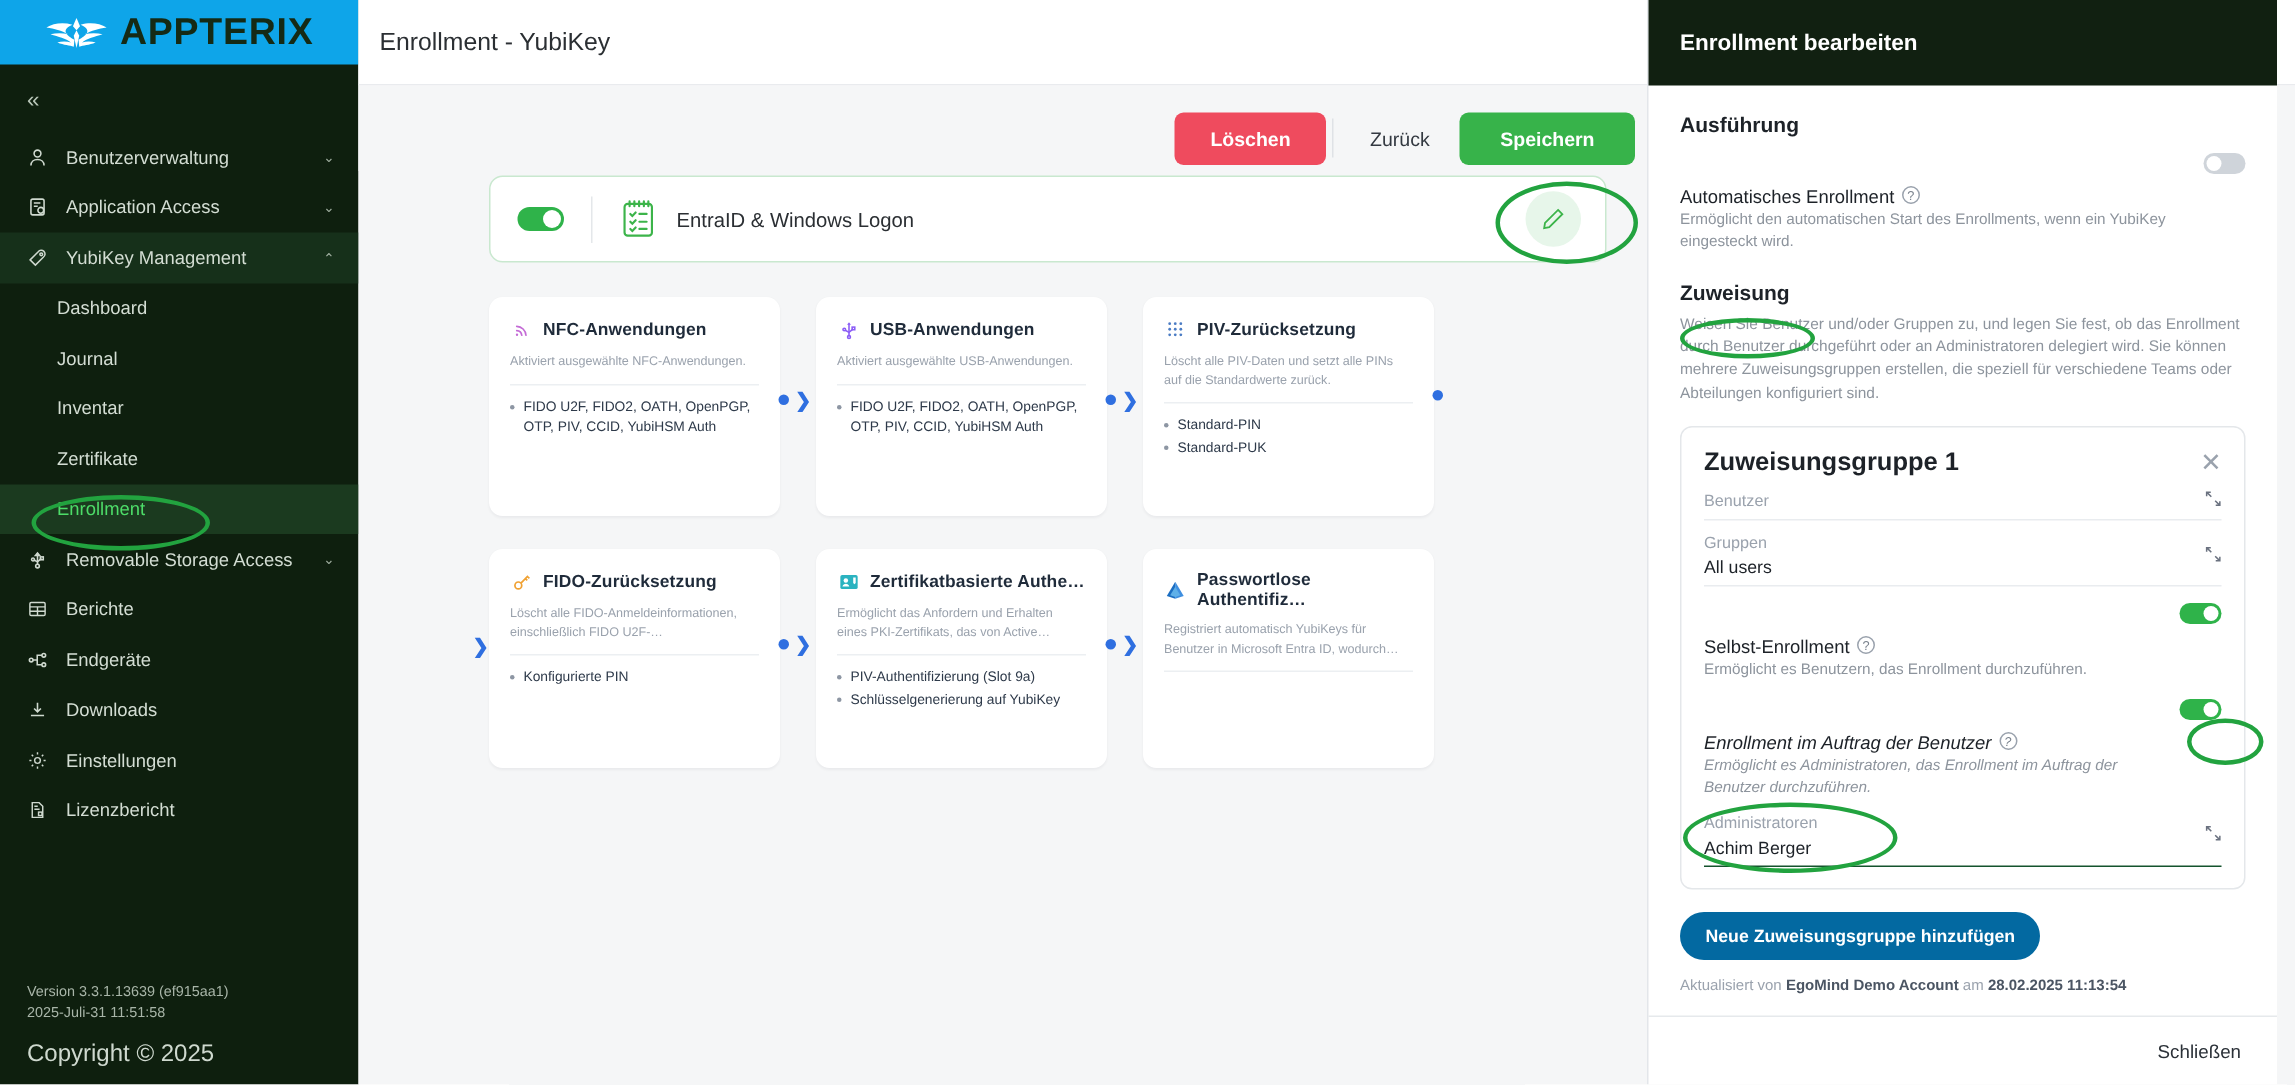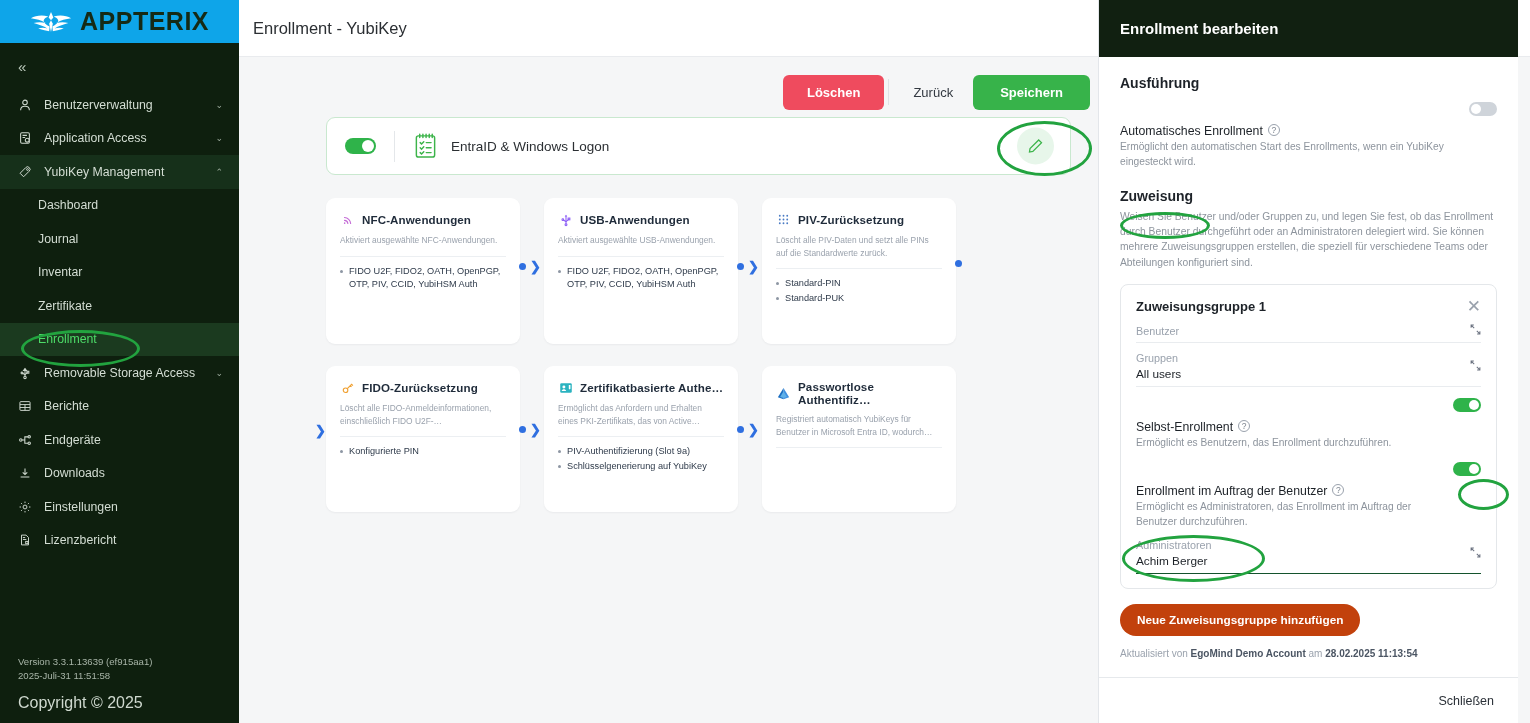--- a/index.html
+++ b/index.html
@@ -177,36 +177,36 @@
   .flexrow { display: flex; align-items: flex-start; justify-content: space-between; }
   .sec-block { margin-top: 9px; }
   .sec-head-wrap { margin-top: 17px; position: relative; display: inline-block; }
   .para { font-size: 10.3px; color: #8d949d; line-height: 1.5; margin-top: 4px; }
 
   .group-card {
     margin-top: 14px; border: 1px solid #e4e7ea; border-radius: 8px;
     padding: 13px 15px 14px 15px;
   }
   .group-head { display: flex; align-items: center; justify-content: space-between; }
-  .group-title { font-size: 13px; font-weight: 600; color: #1d2228; }
+  .group-title { font-size: 17px; font-weight: 600; color: #1d2228; }
   .x-btn { color: #9aa2ad; font-size: 17px; line-height: 1; cursor: pointer; font-weight: 300; }
   .field {
     border-bottom: 1px solid #e9ecef; padding: 9px 0 5px 0;
     display: flex; align-items: center; justify-content: space-between;
   }
   .field .fl { font-size: 10.8px; color: #9aa2ad; }
   .field .fv { font-size: 11.8px; color: #1d2228; margin-top: 3px; }
   .ext-icon { color: #6b7280; font-size: 11px; }
   .trow { padding: 9px 0 0 0; }
   .toggle-sm { width: 28px; height: 14px; border-radius: 8px; flex: 0 0 28px; }
   .toggle-sm .knob { width: 10px; height: 10px; }
   .toggle-sm.on .knob { left: 16px; }
 
   .add-btn {
-    margin-top: 15px; background: #c2410c; color: #fff; border: none;
+    margin-top: 15px; background: #0369a1; color: #fff; border: none;
     border-radius: 18px; padding: 9px 17px; font-size: 11.8px; font-weight: 600;
     font-family: inherit; cursor: pointer;
   }
   .updated { margin-top: 12px; font-size: 10px; color: #9aa2ad; }
   .updated b { color: #4b5563; font-weight: 600; }
   .panel-foot {
     height: 46px; border-top: 1px solid #e6e9ec;
     display: flex; align-items: center; justify-content: flex-end;
     padding-right: 24px;
   }
@@ -624,21 +624,21 @@
                   <span class="help-mark">?</span>
                 </div>
                 <div class="row-desc">Ermöglicht es Benutzern, das Enrollment durchzuführen.</div>
               </div>
               <div class="toggle toggle-sm on" style="margin-top:2px;">
                 <span class="knob"></span>
               </div>
             </div>
 
             <div class="trow flexrow">
-              <div style="flex:1; padding-right:12px;">
+              <div style="flex:1; padding-right:12px;font-style:italic;">
                 <div class="row-label">
                   <span>Enrollment im Auftrag der Benutzer</span>
                   <span class="help-mark">?</span>
                 </div>
                 <div class="row-desc">Ermöglicht es Administratoren, das Enrollment im Auftrag der Benutzer durchzuführen.</div>
               </div>
               <div class="toggle toggle-sm on" style="margin-top:2px;">
                 <span class="knob"></span>
               </div>
             </div>

